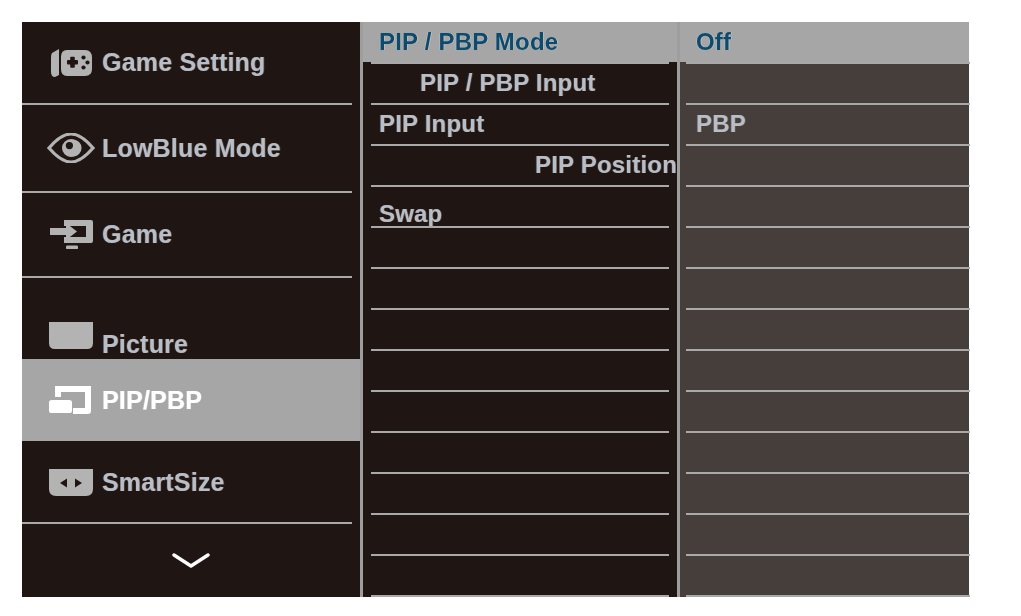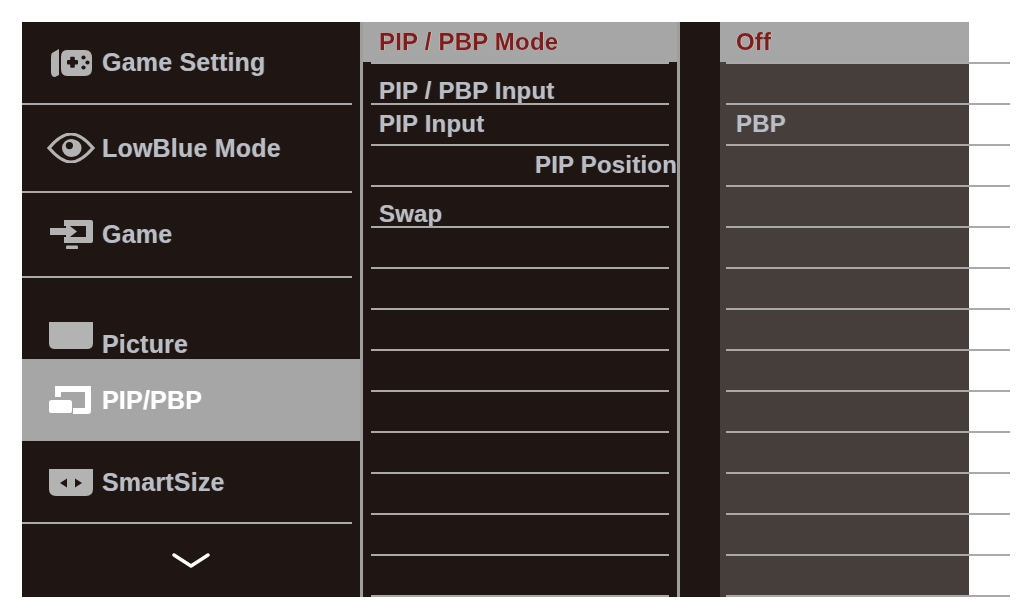--- a/index.html
+++ b/index.html
@@ -97,21 +97,20 @@
     height: 100%;
     background: #1f1613;
   }
   
   #col-right {
     position: relative;
     width: 290px;
     flex: 1 1 auto;
     height: 100%;
     background: #463e3b;
-    margin-left: 40px;
   }
 
   .opt-row {
     position: absolute;
     left: 0;
     box-sizing: border-box;
     display: flex;
     align-items: center;
     width: 100%;
   }
@@ -119,21 +118,21 @@
     background: #a6a6a6;
   }
   .opt-label {
     font-size: 24px;
     color: #b8bec8;
     letter-spacing: 0.2px;
     white-space: nowrap;
     text-shadow: 0.7px 0 0 rgba(196,140,80,0.40), -0.7px 0 0 rgba(120,150,200,0.30);
   }
   .opt-row.sel .opt-label {
-    color: #7f1d1d;
+    color: #0c4a6e;
     text-shadow: 0.7px 0 0 rgba(255,235,205,0.45), -0.7px 0 0 rgba(200,220,255,0.35);
   }
   .opt-divider {
     position: absolute;
     height: 2px;
     background: #a9a9a9;
   }
   #col-mid .opt-label { padding-left: 16px; }
   #col-mid .opt-divider { left: 8px; width: 298px; }
   #col-right .opt-label { padding-left: 16px; }
@@ -223,21 +222,21 @@
       </div>
     </div>
 
   <div class="col-sep"></div>
 
   <div id="col-mid">
       <div class="opt-row sel" style="top: 0px; height: 40px;">
         <span class="opt-label">PIP / PBP Mode</span>
       </div>
       <div class="opt-divider" style="top: 40px;"></div>
-      <div class="opt-row" style="top: 49px; height: 40px;">
+      <div class="opt-row" style="top: 41px; height: 40px; margin-left: 41px;">
         <span class="opt-label">PIP / PBP Input</span>
       </div>
       <div class="opt-divider" style="top: 81px;"></div>
       <div class="opt-row" style="top: 82px; height: 40px;">
         <span class="opt-label">PIP Input</span>
       </div>
       <div class="opt-divider" style="top: 122px;"></div>
       <div class="opt-row" style="top: 123px; height: 40px; justify-content: flex-end;">
         <span class="opt-label">PIP Position</span>
       </div>

